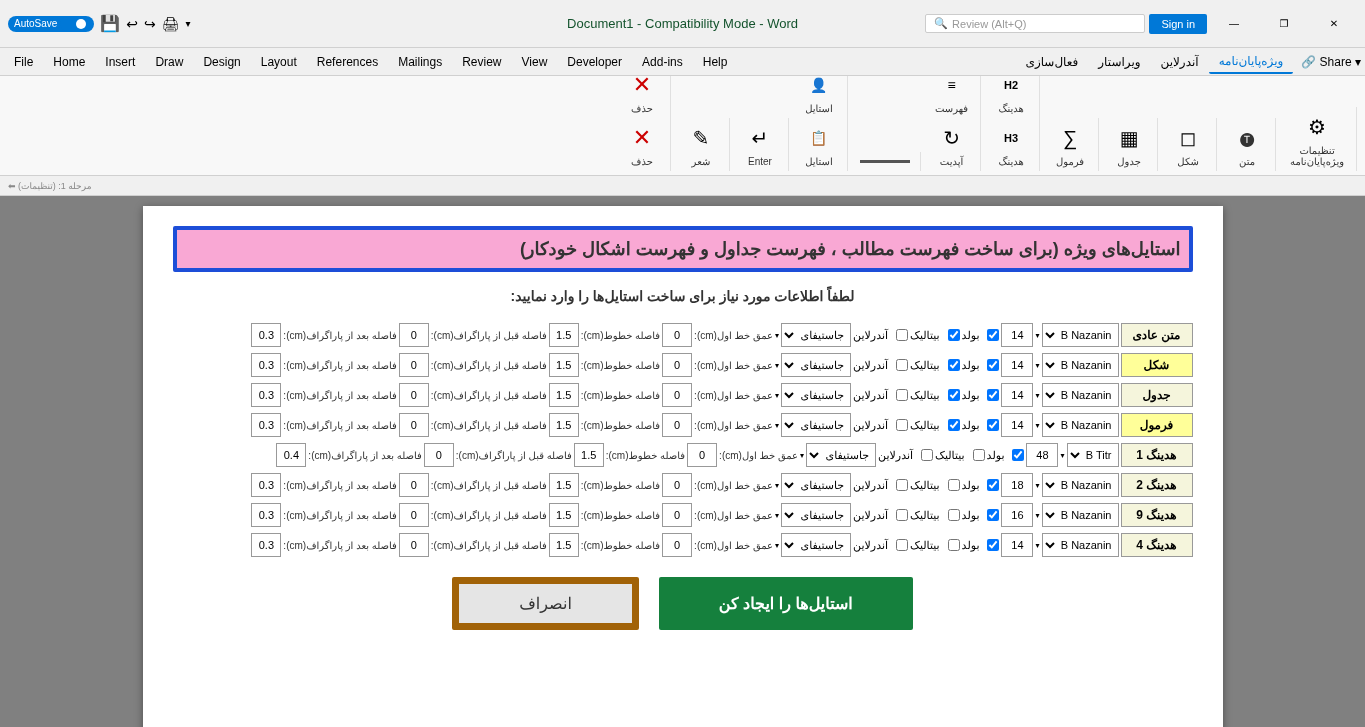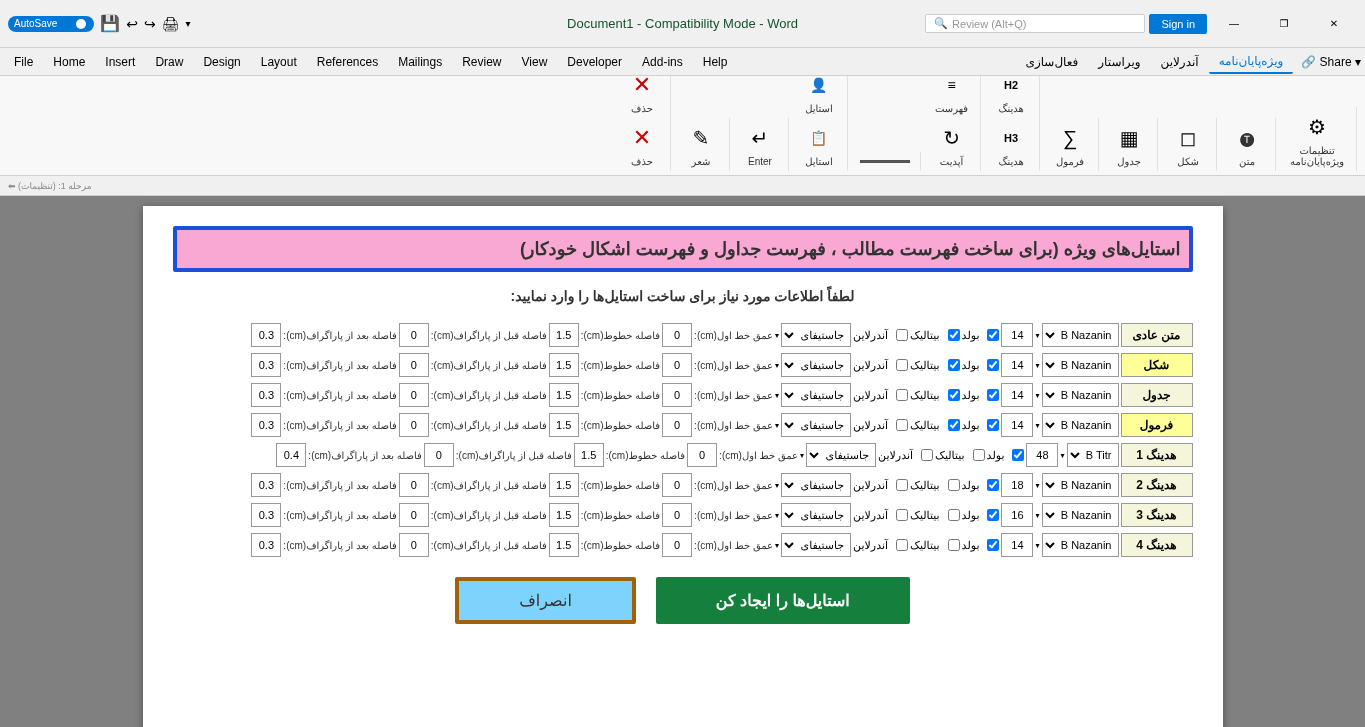--- a/index.html
+++ b/index.html
@@ -51,21 +51,21 @@
     .font-size-input { border: 1px solid #999; width: 32px; height: 24px; text-align: center; font-size: 11px; background: white; }
     .checkbox-item { display: flex; align-items: center; gap: 8px; font-size: 11px; white-space: nowrap; }
     .checkbox-item input { width: 12px; height: 12px; }
     .align-select { border: 1px solid #999; padding: 1px 2px; font-size: 11px; height: 24px; background: white; }
     .num-input { border: 1px solid #999; width: 30px; height: 24px; text-align: center; font-size: 11px; background: white; }
     .field-label { font-size: 10px; color: #333; white-space: nowrap; }
 
     
     .btn-row { display: flex; justify-content: center; gap: 20px; margin-top: 20px; margin-bottom: 16px; }
     .btn-create { background: #15803d; color: white; border: none; padding: 10px 60px; font-size: 16px; cursor: pointer; border-radius: 2px; font-weight: bold; }
-    .btn-cancel { background: #7dd3fc; color: #333; border: 4px solid #a16207; padding: 10px 60px; font-size: 16px; cursor: pointer; border-radius: 2px; }
+    .btn-cancel { background: #e5e5e5; color: #333; border: 7px solid #a16207; padding: 10px 60px; font-size: 16px; cursor: pointer; border-radius: 2px; }
     .programmer-credit { text-align: center; font-size: 12px; color: #333; margin-top: 8px; }
 
     
     .ruler-area { background: #f0f0f0; height: 20px; display: flex; align-items: center; border-bottom: 1px solid #d0d0d0; }
 
     .divider-line { width: 60px; height: 2px; background: #333; margin: 0 4px; }
 
     .chevron { font-size: 8px; }
 
     .ribbon-tab-active { border-bottom: 2px solid #0078d7; color: #0078d7; }
@@ -395,21 +395,21 @@
         <input type="text" class="num-input" value="0" style="">
         <span class="field-label">فاصله خطوط(cm):</span>
         <input type="text" class="num-input" value="1.5" style="">
         <span class="field-label">فاصله قبل از پاراگراف(cm):</span>
         <input type="text" class="num-input" value="0" style="">
         <span class="field-label">فاصله بعد از پاراگراف(cm):</span>
         <input type="text" class="num-input" value="0.3" style="">
       </div>
 
       <div class="form-row">
-        <div class="row-label">هدینگ 3</div>
+        <div class="row-label">هدینگ 9</div>
         <select class="font-select"><option>B Nazanin</option></select>
         <span class="chevron">▾</span>
         <input type="text" class="font-size-input" value="16" style="">
         <label class="checkbox-item">
             <input type="checkbox" checked="" style=""> 
             <span>بولد</span>
           </label>
         <label class="checkbox-item">
             <input type="checkbox" style=""> 
             <span>بیتالیک</span>

